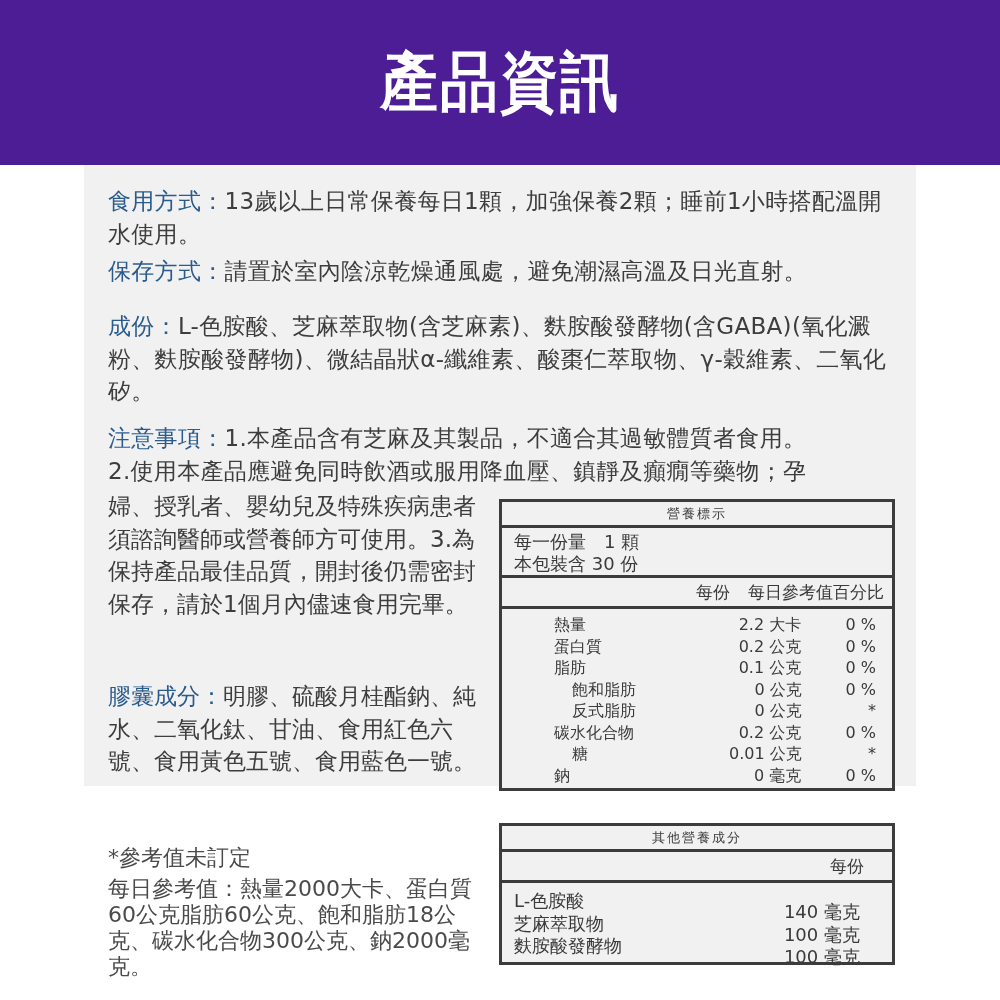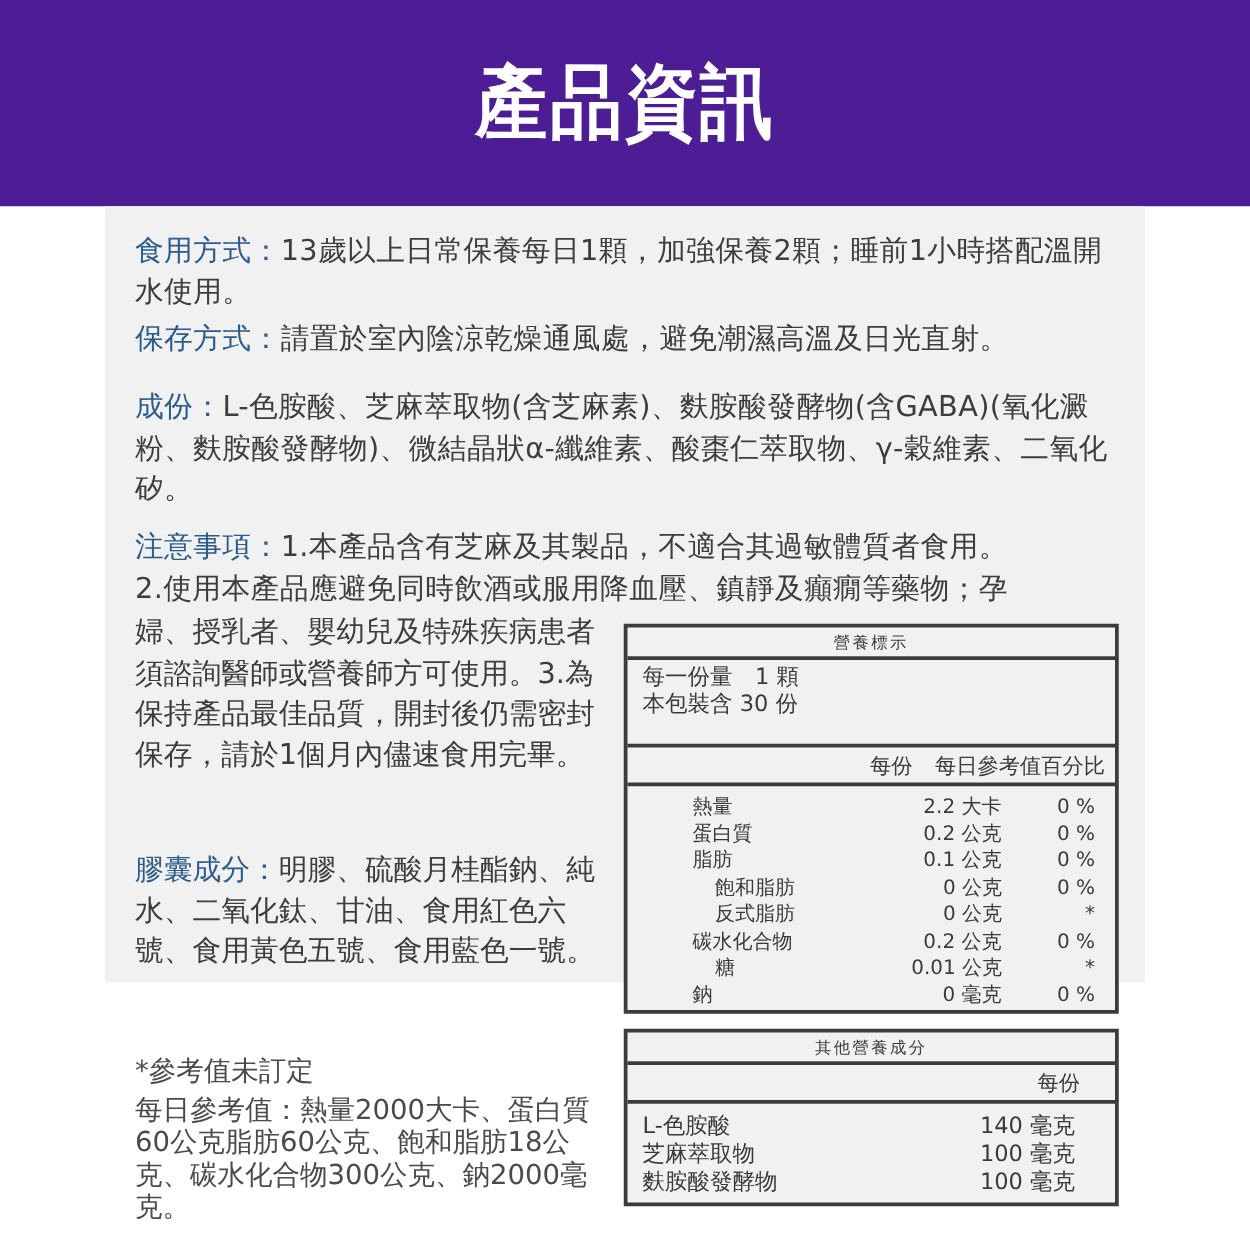--- a/index.html
+++ b/index.html
@@ -39,33 +39,33 @@
   }
 
   .box {
     position: absolute; left: 415px; width: 396px;
     border: 3px solid #3c3c3c; background: #f1f1f1;
     font-size: 18px; color: #3a3a3a;
   }
   .box .sec { border-bottom: 3px solid #3c3c3c; }
   .box .sec:last-child { border-bottom: none; }
   .box .title { text-align: center; font-size: 13px; letter-spacing: 2px; padding: 3px 0 2px; }
-  .serving { padding: 3px 12px 20px; line-height: 22px; }
+  .serving { padding: 3px 12px 0; line-height: 22px; }
   .colhead { display: flex; justify-content: flex-end; padding: 3px 8px 2px; font-size: 17px; }
   .colhead span { margin-left: 18px; }
   .rows { padding: 5px 12px 2px; }
   .row { display: flex; height: 21.5px; line-height: 21.5px; font-size: 16px; margin-left: 40px; }
   .row .nm { width: 130px; }
   .row .nm.indent { padding-left: 18px; }
   .row .amt { width: 100px; text-align: right; }
   .row .unit { width: 46px; padding-left: 5px; }
   .row .pct { width: 80px; text-align: right; padding-right: 4px; }
   .other-rows { padding: 7px 12px 4px; }
   .orow { display: flex; justify-content: space-between; height: 22.5px; line-height: 22.5px; font-size: 18px; }
-  .orow .oval { padding-right: 20px; }
+  .orow .oval { padding-right: 20px; margin-top: 11px; }
 </style>
 </head>
 <body>
 
 <div class="header">
   <div class="header-title">產品資訊</div>
 </div>
 
 <div class="panel">
 

